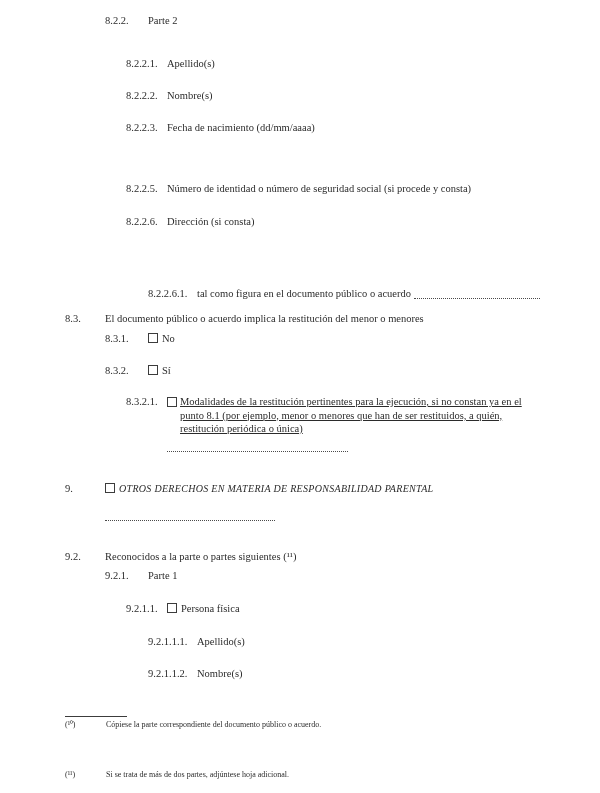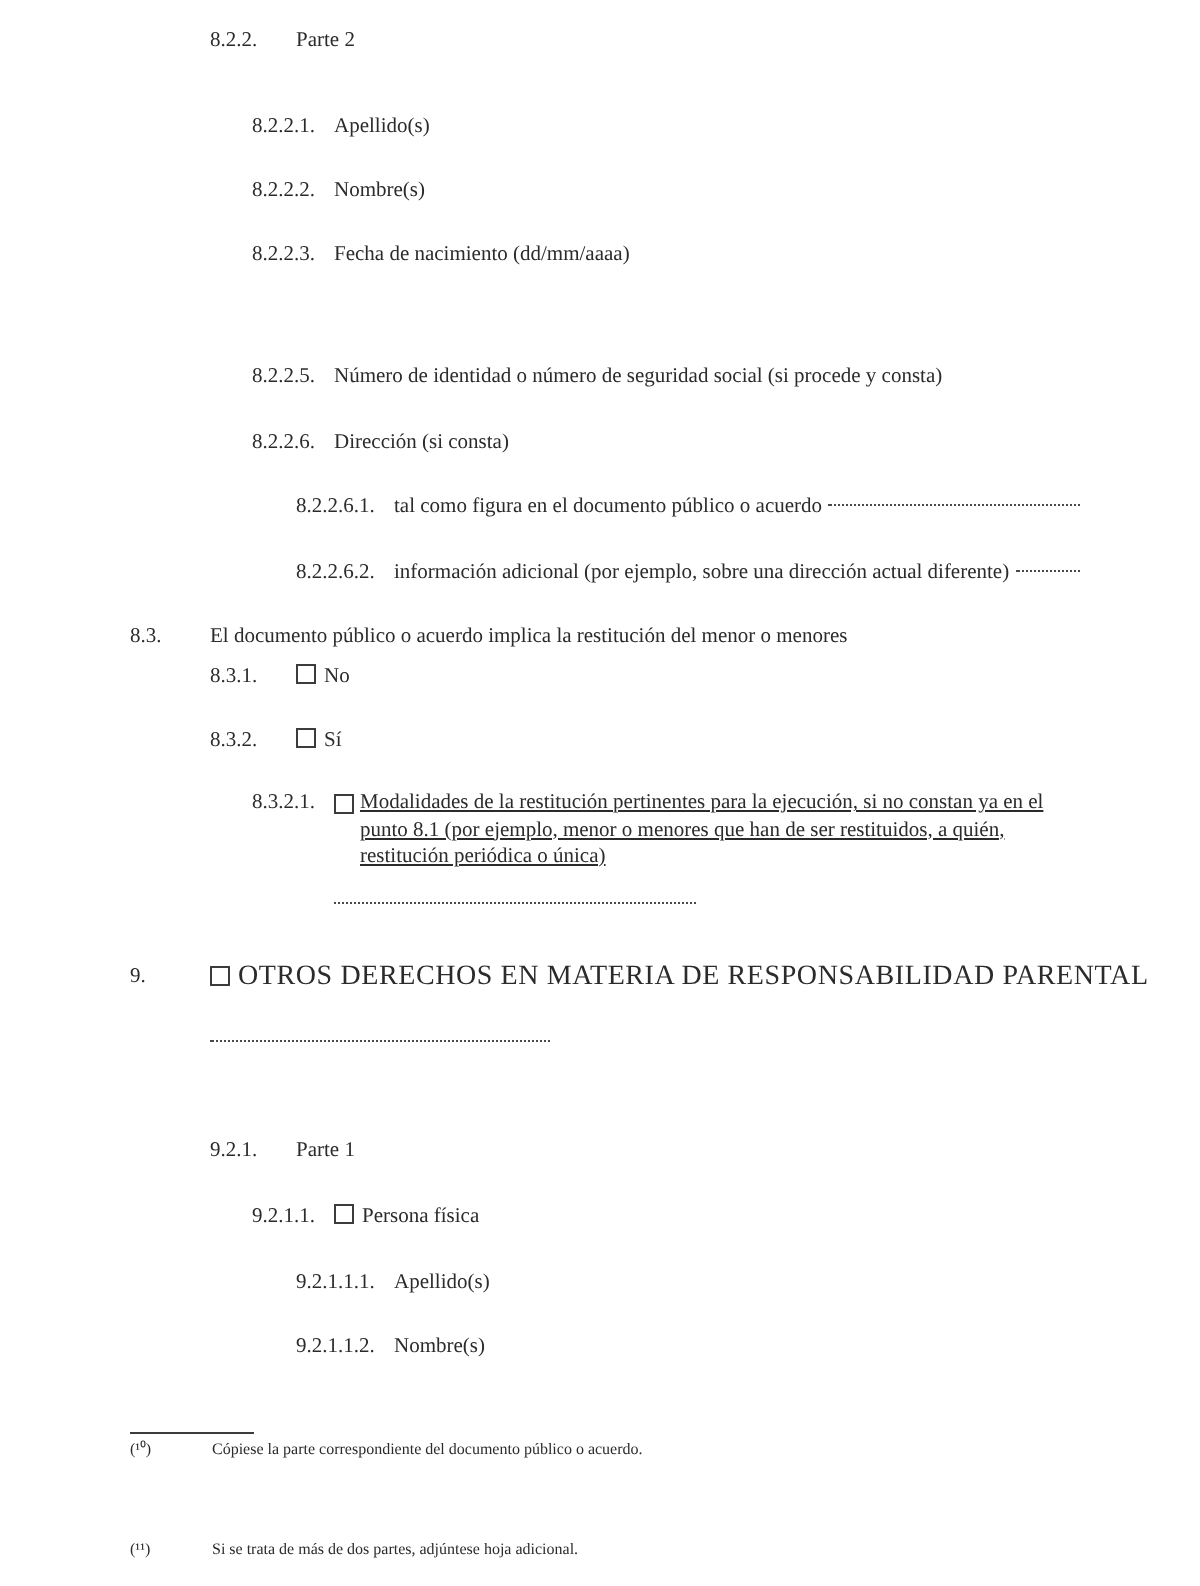--- a/index.html
+++ b/index.html
@@ -16,35 +16,35 @@
   .l1 { left:65px; }  .l1 .num { width:40px; }
   .l2 { left:105px; } .l2 .num { width:43px; }
   .l3 { left:126px; } .l3 .num { width:41px; }
   .l4 { left:148px; } .l4 .num { width:49px; }
   .num { display:inline-block; vertical-align:top; }
   .cb {
     display:inline-block; width:8px; height:8px;
     border:1px solid #3c3c3c; background:#fff;
     margin-right:4px; vertical-align:-1px;
   }
-  .flexrow { display:flex; align-items:center; }
+  .flexrow { display:flex; align-items:flex-end;margin-top:40px; }
   .flexrow .num, .flexrow .txt { flex:0 0 auto; }
   .leader {
     flex:1 1 auto;
     border-bottom:1px dotted #4a4a4a;
     margin:0 0 2px 3px;
     min-width:20px;
   }
   .wrapblock {
     display:inline-block; vertical-align:top;
     white-space:normal; width:350px;
     position:relative; padding-left:13px;text-decoration:underline;
   }
   .wrapblock .cb { position:absolute; left:0; top:2px; margin:0; }
-  .caps { font-size:14px; letter-spacing:0.3px; }
+  .caps { font-size:10px; letter-spacing:0.3px;font-style:italic; }
   .dotline { position:absolute; height:0; border-bottom:1px dotted #4a4a4a; }
   .fnrule { position:absolute; left:65px; top:716px; width:62px; border-top:1px solid #3c3c3c; }
   .fn { position:absolute; left:65px; font-size:8px; line-height:10px; white-space:nowrap; }
   .fn .mk { display:inline-block; width:41px; }
 </style>
 </head>
 <body>
 
 <div class="page">
 
@@ -72,25 +72,20 @@
   <div class="row l3" style="top:215px">
     <span class="num">8.2.2.6.</span><span class="txt">Dirección (si consta)</span>
   </div>
 
   <div class="row l4 flexrow" style="top:247px; width:392px">
     <span class="num">8.2.2.6.1.</span>
       <span class="txt">tal como figura en el documento público o acuerdo</span>
       <span class="leader"></span>
   </div>
 
-  <div class="row l4 flexrow" style="top:280px; width:392px">
-    <span class="num">8.2.2.6.2.</span>
-      <span class="txt">información adicional (por ejemplo, sobre una dirección actual diferente)</span>
-      <span class="leader"></span>
-  </div>
 
   <div class="row l1" style="top:312px">
     <span class="num">8.3.</span><span class="txt">El documento público o acuerdo implica la restitución del menor o menores</span>
   </div>
 
   <div class="row l2" style="top:332px">
     <span class="num">8.3.1.</span><span class="cb"></span><span class="txt">No</span>
   </div>
 
   <div class="row l2" style="top:364px">
@@ -103,20 +98,23 @@
 
   <div class="dotline" style="top:451px; left:167px; width:181px"></div>
 
   <div class="row l1" style="top:482px">
     <span class="num">9.</span><span class="cb"></span><span class="txt caps">OTROS DERECHOS EN MATERIA DE RESPONSABILIDAD PARENTAL</span>
   </div>
 
 
   <div class="dotline" style="top:520px; left:105px; width:170px"></div>
 
+  <div class="row l1" style="top:550px">
+    <span class="num">9.2.</span><span class="txt">Reconocidos a la parte o partes siguientes (¹¹)</span>
+  </div>
 
   <div class="row l2" style="top:569px">
     <span class="num">9.2.1.</span><span class="txt">Parte 1</span>
   </div>
 
   <div class="row l3" style="top:602px">
     <span class="num">9.2.1.1.</span><span class="cb"></span><span class="txt">Persona física</span>
   </div>
 
   <div class="row l4" style="top:635px">

